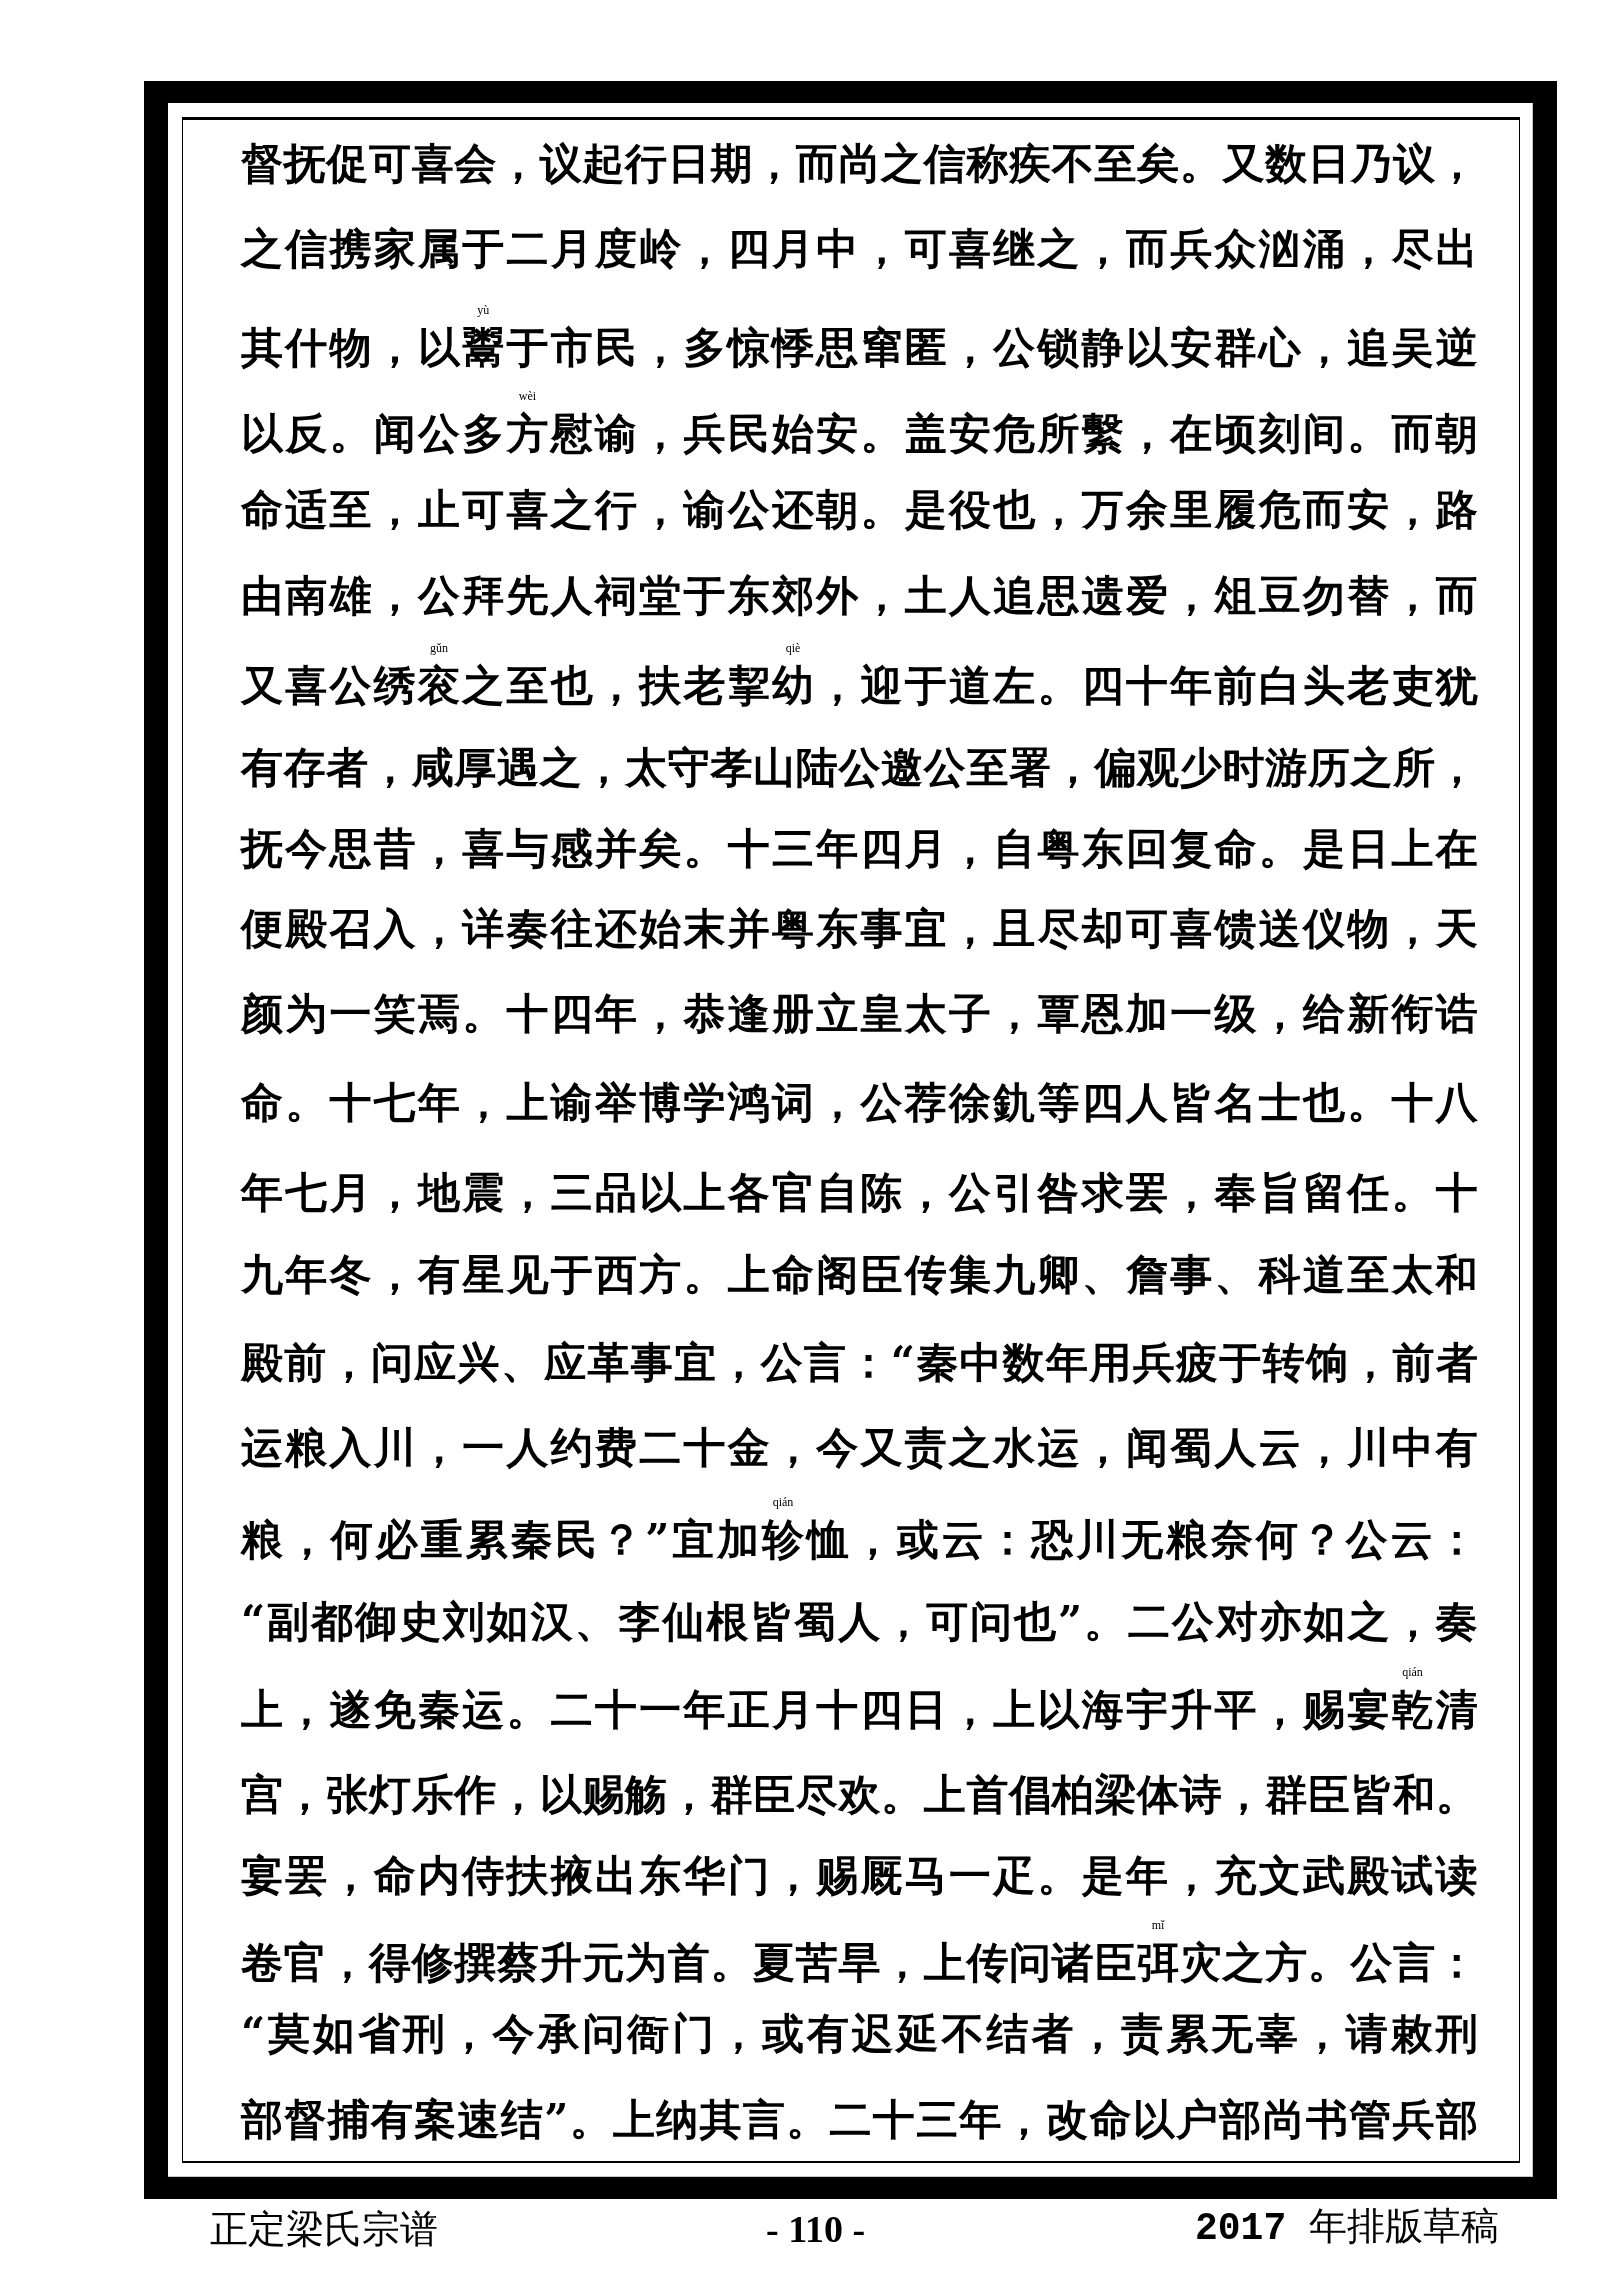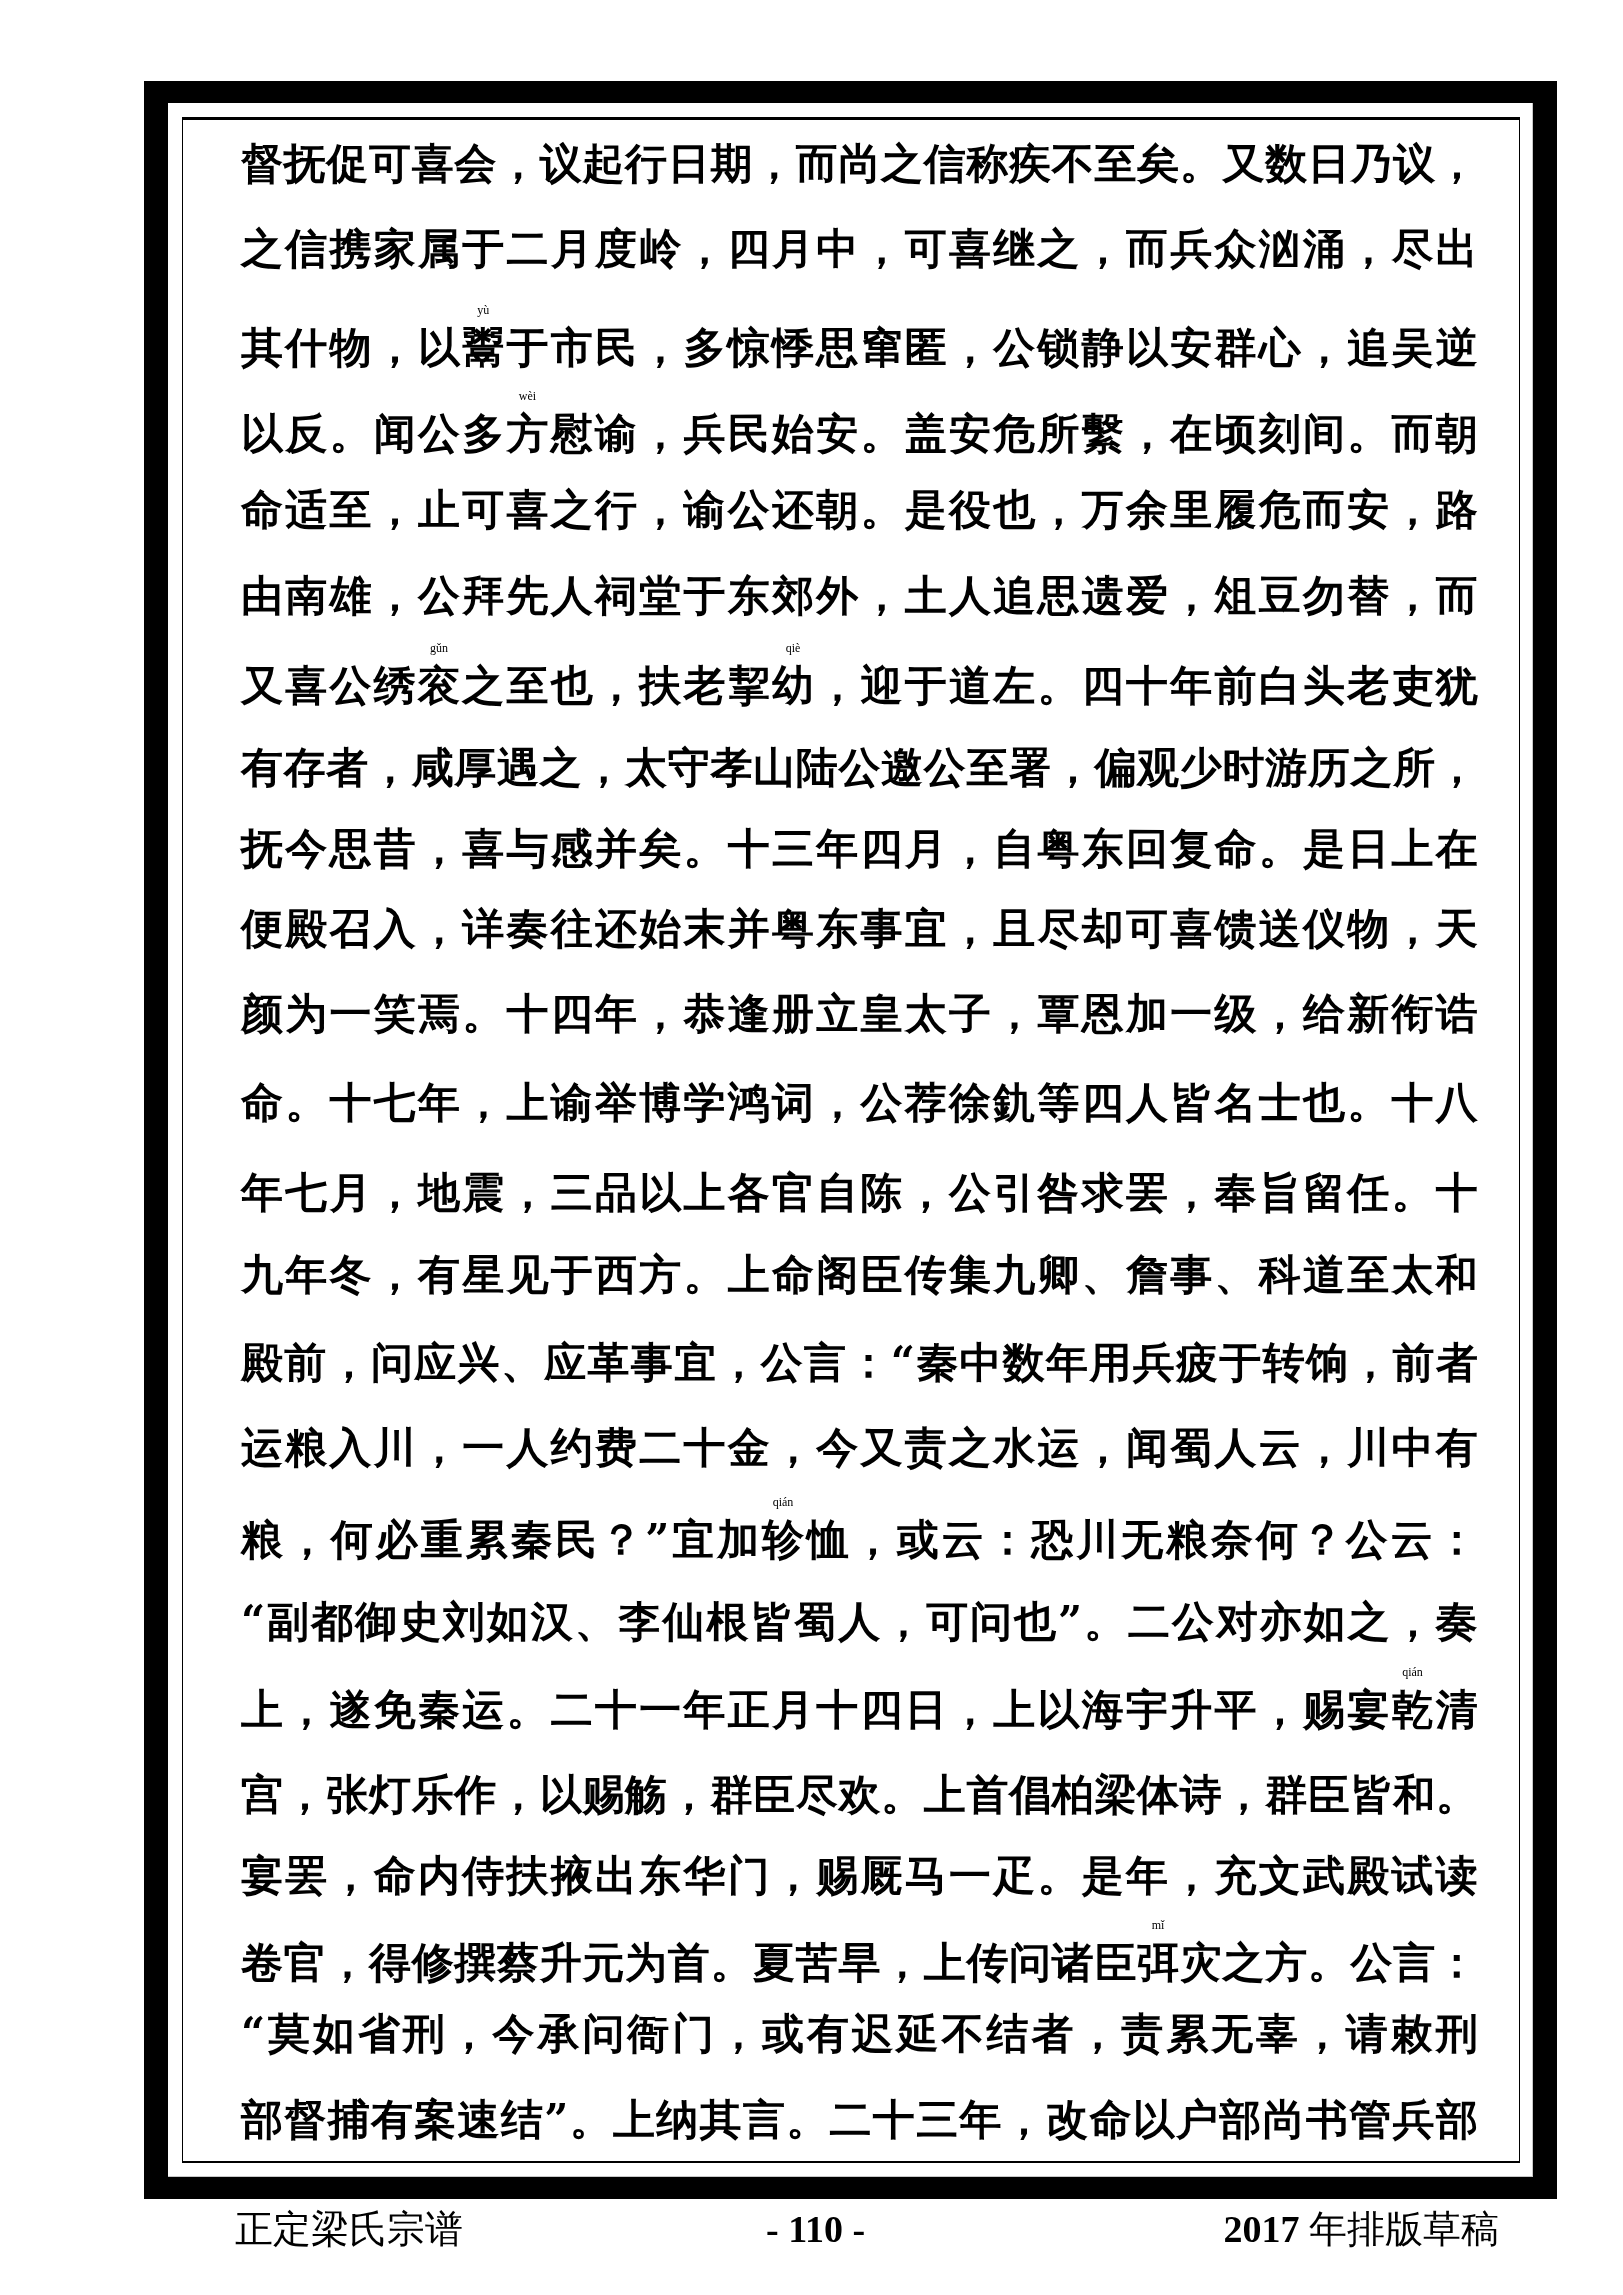--- a/index.html
+++ b/index.html
@@ -12,23 +12,23 @@
   .inner-frame { position: absolute; left: 182px; top: 117px; width: 1338px; height: 2046px;
                  background: #fff; border: 1.6px solid #000; border-top-width: 3.3px; border-bottom-width: 2.5px; box-sizing: border-box; }
   .line { position: absolute; left: 241px; width: 1237px; height: 46px;
           font-size: 42px; line-height: 46px; font-weight: bold;
           display: flex; justify-content: space-between; white-space: nowrap; }
   .line span.ch { display: inline-block; position: relative; }
   .py { position: absolute; left: 50%; transform: translateX(-50%); top: -24.5px;
         font-size: 12px; line-height: 18px; font-weight: normal; white-space: nowrap;
         font-family: "Liberation Serif", serif; }
   .footer { position: absolute; top: 2206px; font-size: 38px; line-height: 46px; font-family: "Liberation Serif", "DejaVu Serif", serif; }
-  .footer-left { left: 235px; }
+  .footer-left { left: 210px; }
   .footer-center { left: 766px; font-weight: bold; }
-  .footer-right { right: 124px; font-weight: bold; }
+  .footer-right { right: 124px; font-weight: bold; font-family: Liberation Mono, monospace; }
   .footer-right .cjk { font-weight: normal; }
 </style>
 </head>
 <body>
 
 <div class="outer-frame"></div>
 <div class="outer-gap"></div>
 <div class="inner-frame"></div>
 
 <div id="body-text">

